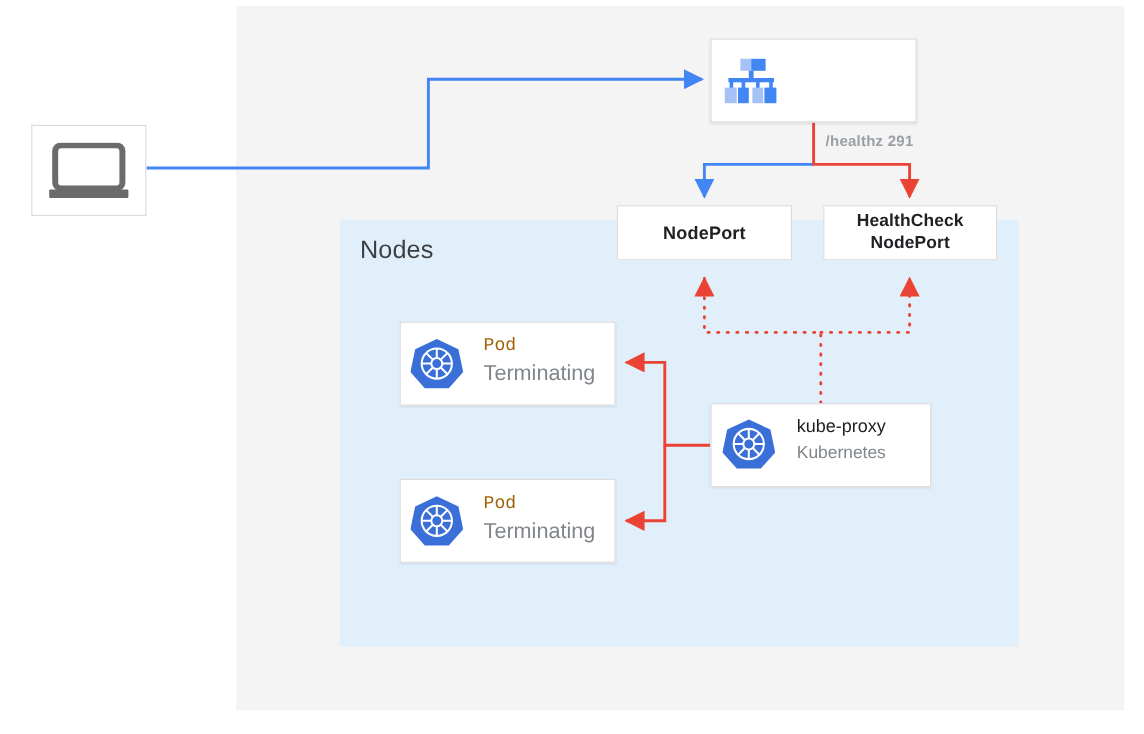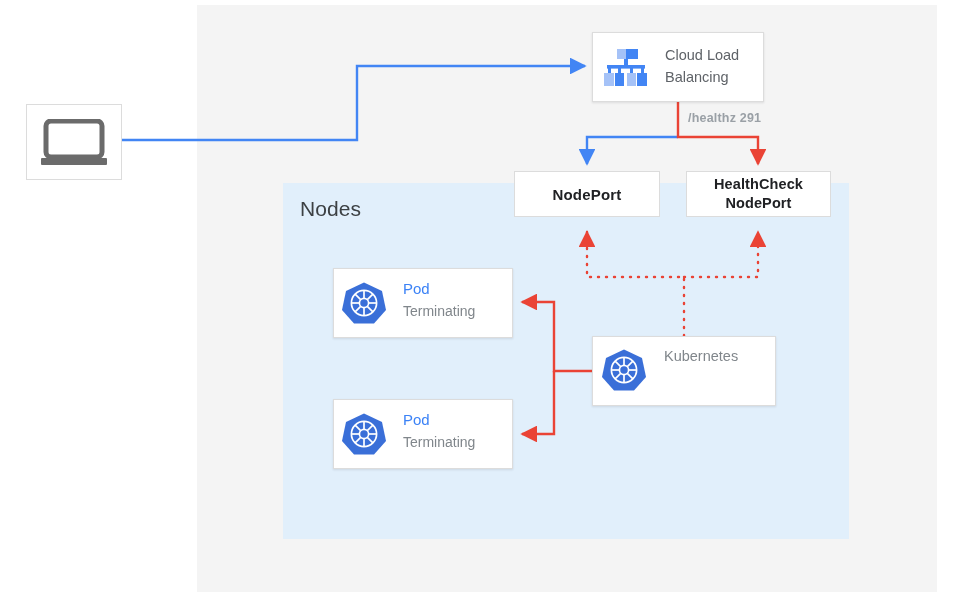--- a/index.html
+++ b/index.html
@@ -104,24 +104,24 @@
   .pod-box { width: 180px; height: 70px; }
   #pod1-box { left: 333px; top: 268px; }
   #pod2-box { left: 333px; top: 399px; }
   .k8s-icon { width: 44px; height: 44px; }
   #pod1-icon { left: 342px; top: 281px; }
   #pod2-icon { left: 342px; top: 412px; }
   .pod-text { width: 110px; }
   #pod1-text { left: 403px; top: 278px; }
   #pod2-text { left: 403px; top: 409px; }
   .pod-title {
-    font-size: 15px; color: #3b82f6; line-height: 22px;
+    font-size: 15px; color: #a16207; line-height: 22px; font-family: Liberation Mono, monospace;
   }
   .pod-sub {
-    font-size: 14px; color: #80868b; line-height: 22px;
+    font-size: 18px; color: #80868b; line-height: 22px;
   }
 
   
   #proxy-box { left: 592px; top: 336px; width: 184px; height: 70px; }
   #proxy-icon { left: 602px; top: 348px; width: 44px; height: 44px; }
   #proxy-text { left: 664px; top: 345px; width: 112px; }
   #proxy-title { font-size: 15px; color: #202124; line-height: 22px; }
   #proxy-sub { font-size: 14.5px; color: #80868b; line-height: 22px; }
 
   
@@ -190,24 +190,20 @@
     <rect x="7" y="20" width="3" height="6" fill="#4285f4"></rect>
     <rect x="17" y="20" width="3" height="6" fill="#4285f4"></rect>
     <rect x="29" y="20" width="3" height="6" fill="#4285f4"></rect>
     <rect x="40" y="20" width="3" height="6" fill="#4285f4"></rect>
 
     <rect x="3" y="25" width="10" height="13" fill="#a5c2f7"></rect>
     <rect x="14" y="25" width="9" height="13" fill="#4285f4"></rect>
     <rect x="26" y="25" width="9" height="13" fill="#a5c2f7"></rect>
     <rect x="36" y="25" width="10" height="13" fill="#4285f4"></rect>
   </svg>
-  <div id="lb-label" class="abs">
-    <div>Cloud Load</div>
-    <div>Balancing</div>
-  </div>
 
   <div id="healthz-label" class="abs">/healthz 291</div>
 
   <div id="nodeport-box" class="abs box"></div>
   <div id="nodeport-label" class="abs">NodePort</div>
 
   <div id="hcnodeport-box" class="abs box"></div>
   <div id="hcnodeport-label" class="abs">
     <span>HealthCheck</span>
     <span>NodePort</span>
@@ -265,16 +261,17 @@
       <line x1="22" y1="26.6" x2="22" y2="34.6"></line>
       <line x1="9.4" y1="22" x2="17.4" y2="22"></line>
       <line x1="26.6" y1="22" x2="34.6" y2="22"></line>
       <line x1="13.1" y1="13.1" x2="18.7" y2="18.7"></line>
       <line x1="25.3" y1="25.3" x2="30.9" y2="30.9"></line>
       <line x1="30.9" y1="13.1" x2="25.3" y2="18.7"></line>
       <line x1="18.7" y1="25.3" x2="13.1" y2="30.9"></line>
     </g>
   </svg>
   <div id="proxy-text" class="abs">
+    <div id="proxy-title">kube-proxy</div>
     <div id="proxy-sub">Kubernetes</div>
   </div>
 
 </div>
 
 </body></html>

